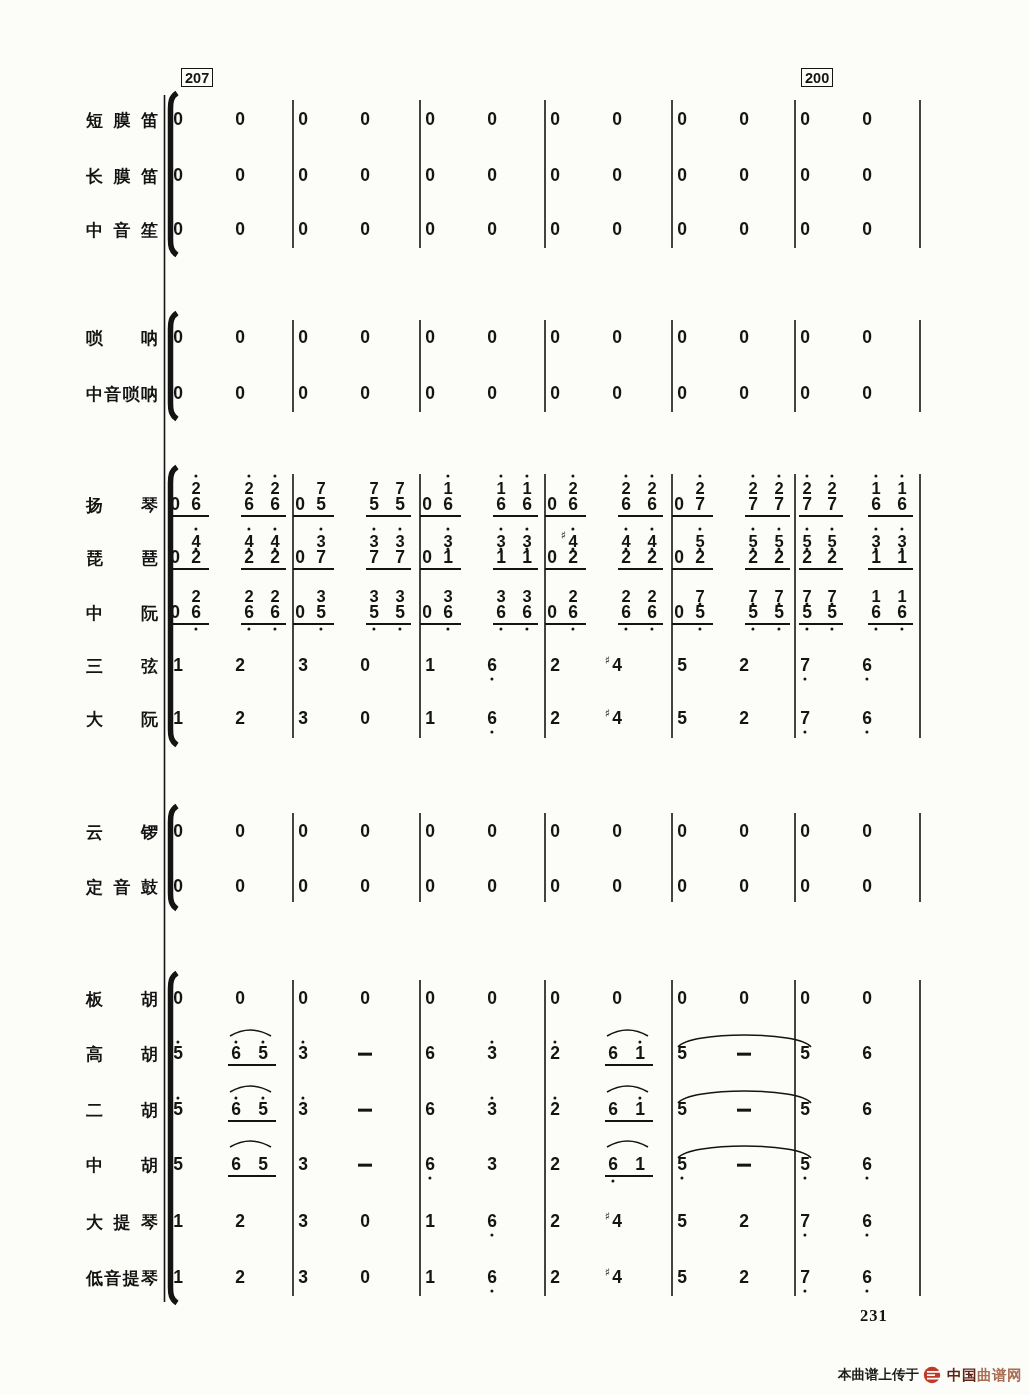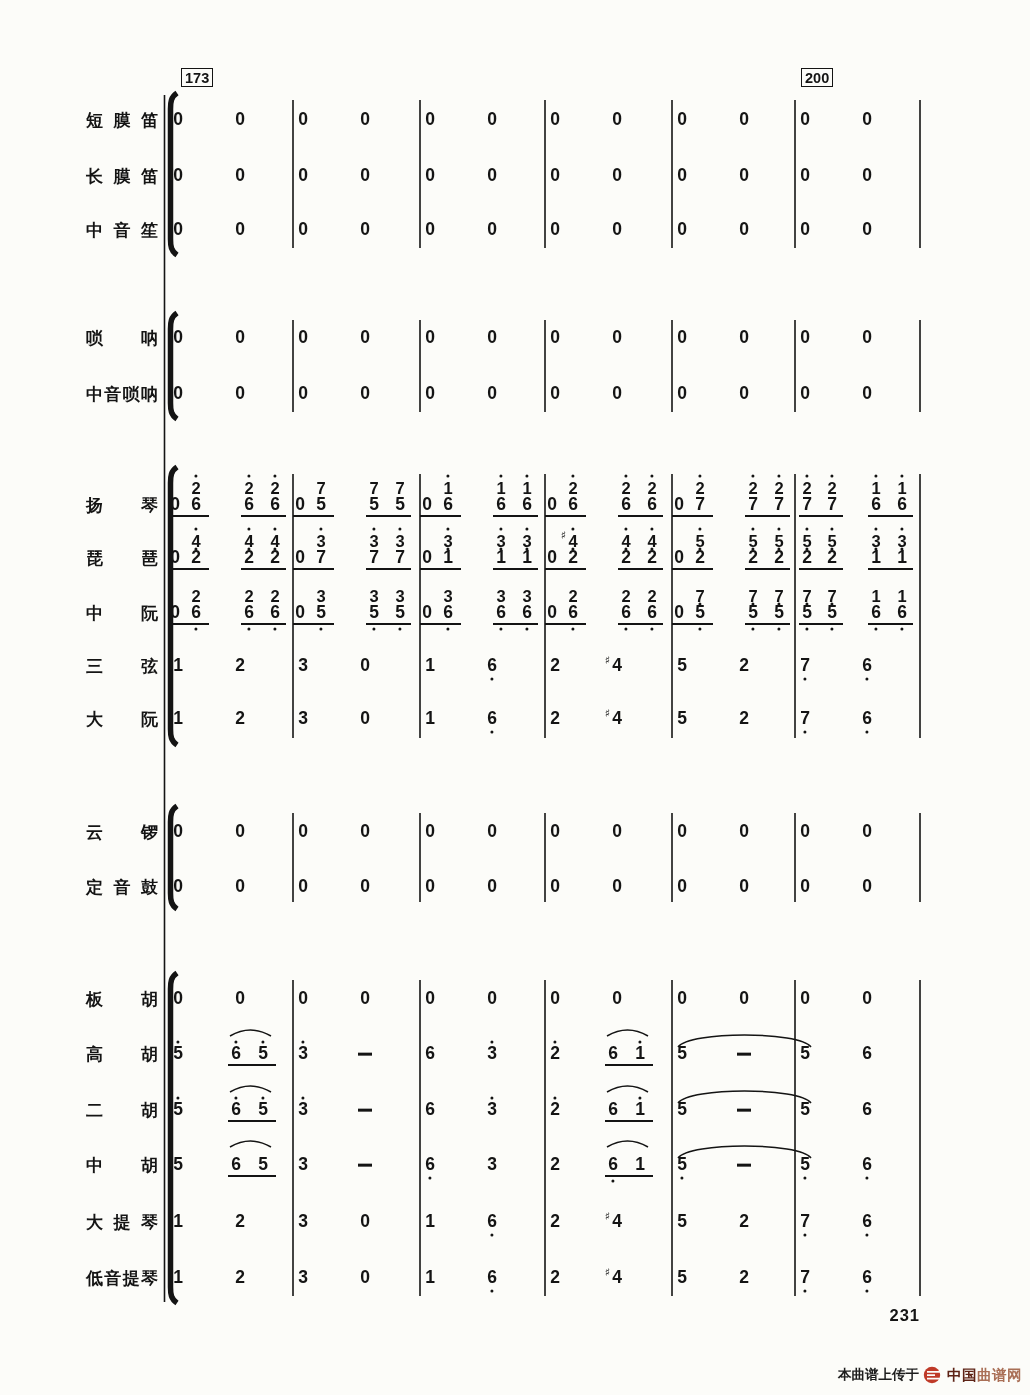--- a/index.html
+++ b/index.html
@@ -32,23 +32,23 @@
   .sharp{
     position:absolute;transform:translate(-50%,-50%);
     font-size:11px;font-weight:bold;line-height:1;
     font-family:"DejaVu Sans",sans-serif;
   }
   .rehearsal{
     position:absolute;border:1.8px solid #141414;background:#fcfcf9;
     font-size:14.5px;font-weight:bold;line-height:16px;padding:1px 3px 0 3px;
   }
   .pagenum{
-    position:absolute;top:1306px;left:860px;width:60px;text-align:right;
+    position:absolute;top:1306px;left:860px;width:60px;text-align:left;
     font-size:16.5px;font-weight:bold;letter-spacing:1px;
-    font-family:Liberation Sans, sans-serif;
+    font-family:Liberation Serif, serif;
   }
   .watermark{
     position:absolute;top:1363px;left:838px;height:24px;
     display:flex;align-items:center;gap:4px;
   }
   .wm-prefix{font-size:13.5px;font-weight:600;color:#1d1d1d;}
   .wm-site{font-size:14.5px;font-weight:bold;letter-spacing:.5px;white-space:nowrap;}
 </style>
 </head>
 <body>
@@ -644,21 +644,21 @@
       <div class="odot" style="left: 492px; top: 1290.5px;"></div>
       <div class="dg" style="left: 555px; top: 1278px;">2</div>
       <div class="dg" style="left: 617px; top: 1278px;">4</div>
       <div class="sharp" style="left: 607.5px; top: 1272px;">♯</div>
       <div class="dg" style="left: 682px; top: 1278px;">5</div>
       <div class="dg" style="left: 744px; top: 1278px;">2</div>
       <div class="dg" style="left: 805px; top: 1278px;">7</div>
       <div class="odot" style="left: 805px; top: 1290.5px;"></div>
       <div class="dg" style="left: 867px; top: 1278px;">6</div>
       <div class="odot" style="left: 867px; top: 1290.5px;"></div>
-      <div class="rehearsal" style="left: 181px; top: 68px;">173</div>
+      <div class="rehearsal" style="left: 181px; top: 68px;">207</div>
       <div class="rehearsal" style="left: 801px; top: 68px;">200</div>
     </div>
 
   <div class="pagenum">231</div>
 
   <div class="watermark">
     <span class="wm-prefix">本曲谱上传于</span>
     <svg width="20" height="20" viewBox="0 0 20 20">
       <circle cx="9" cy="10" r="8.2" fill="#bf3a28"></circle>
       <path d="M4 6.8 H17.5 M4 10.2 H12 M4 13.6 H17.5" stroke="#fcfcf9" stroke-width="1.7" fill="none"></path>

